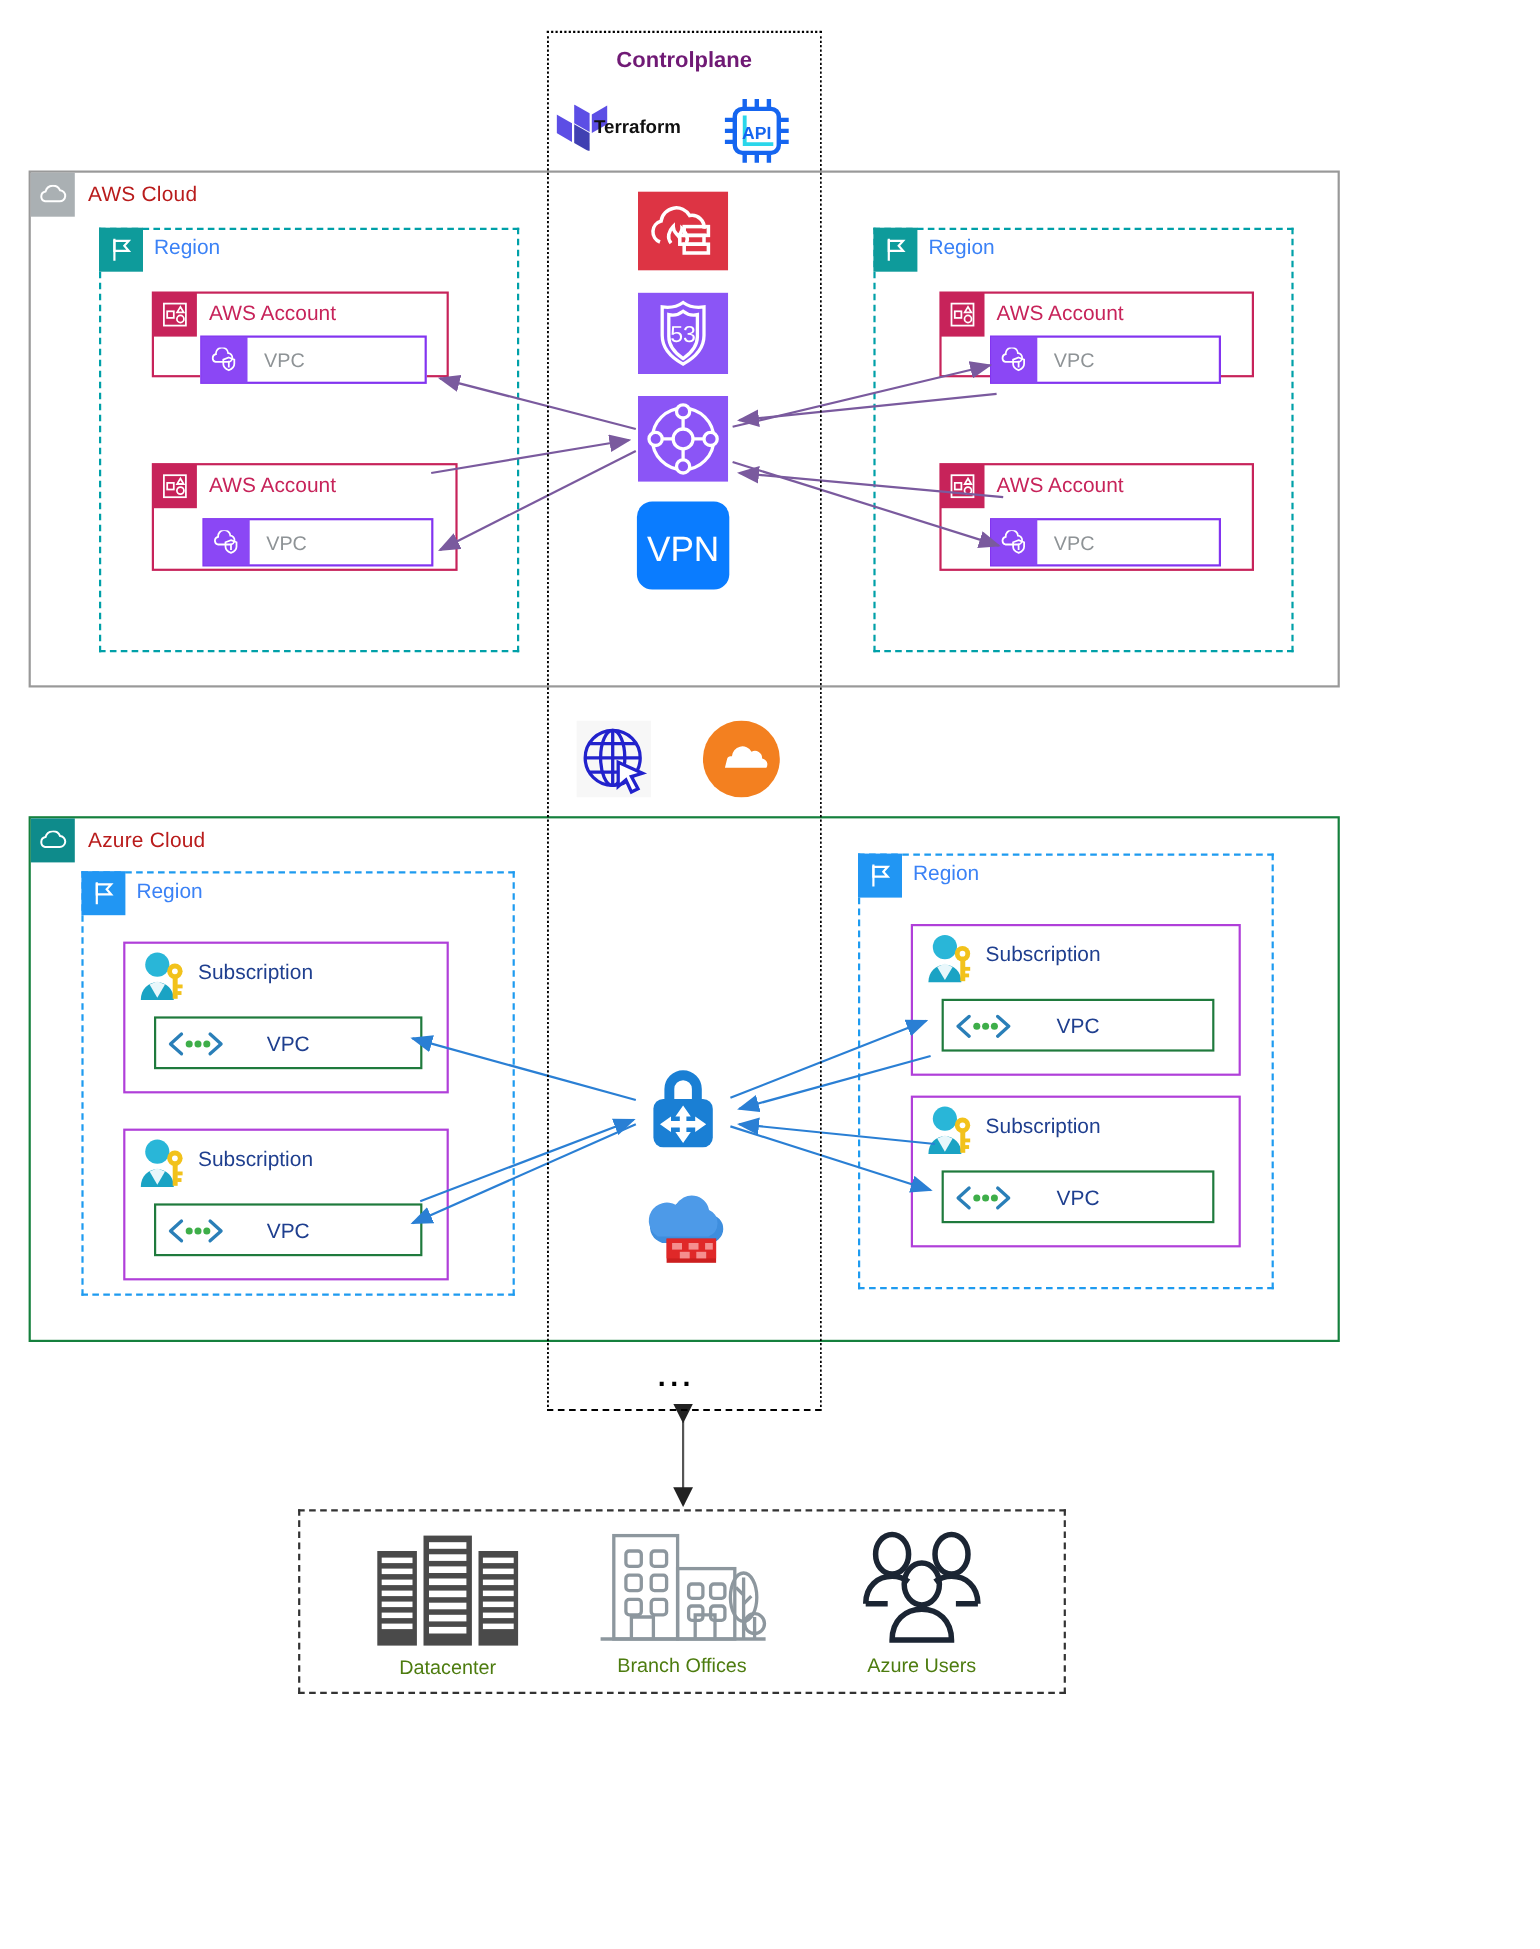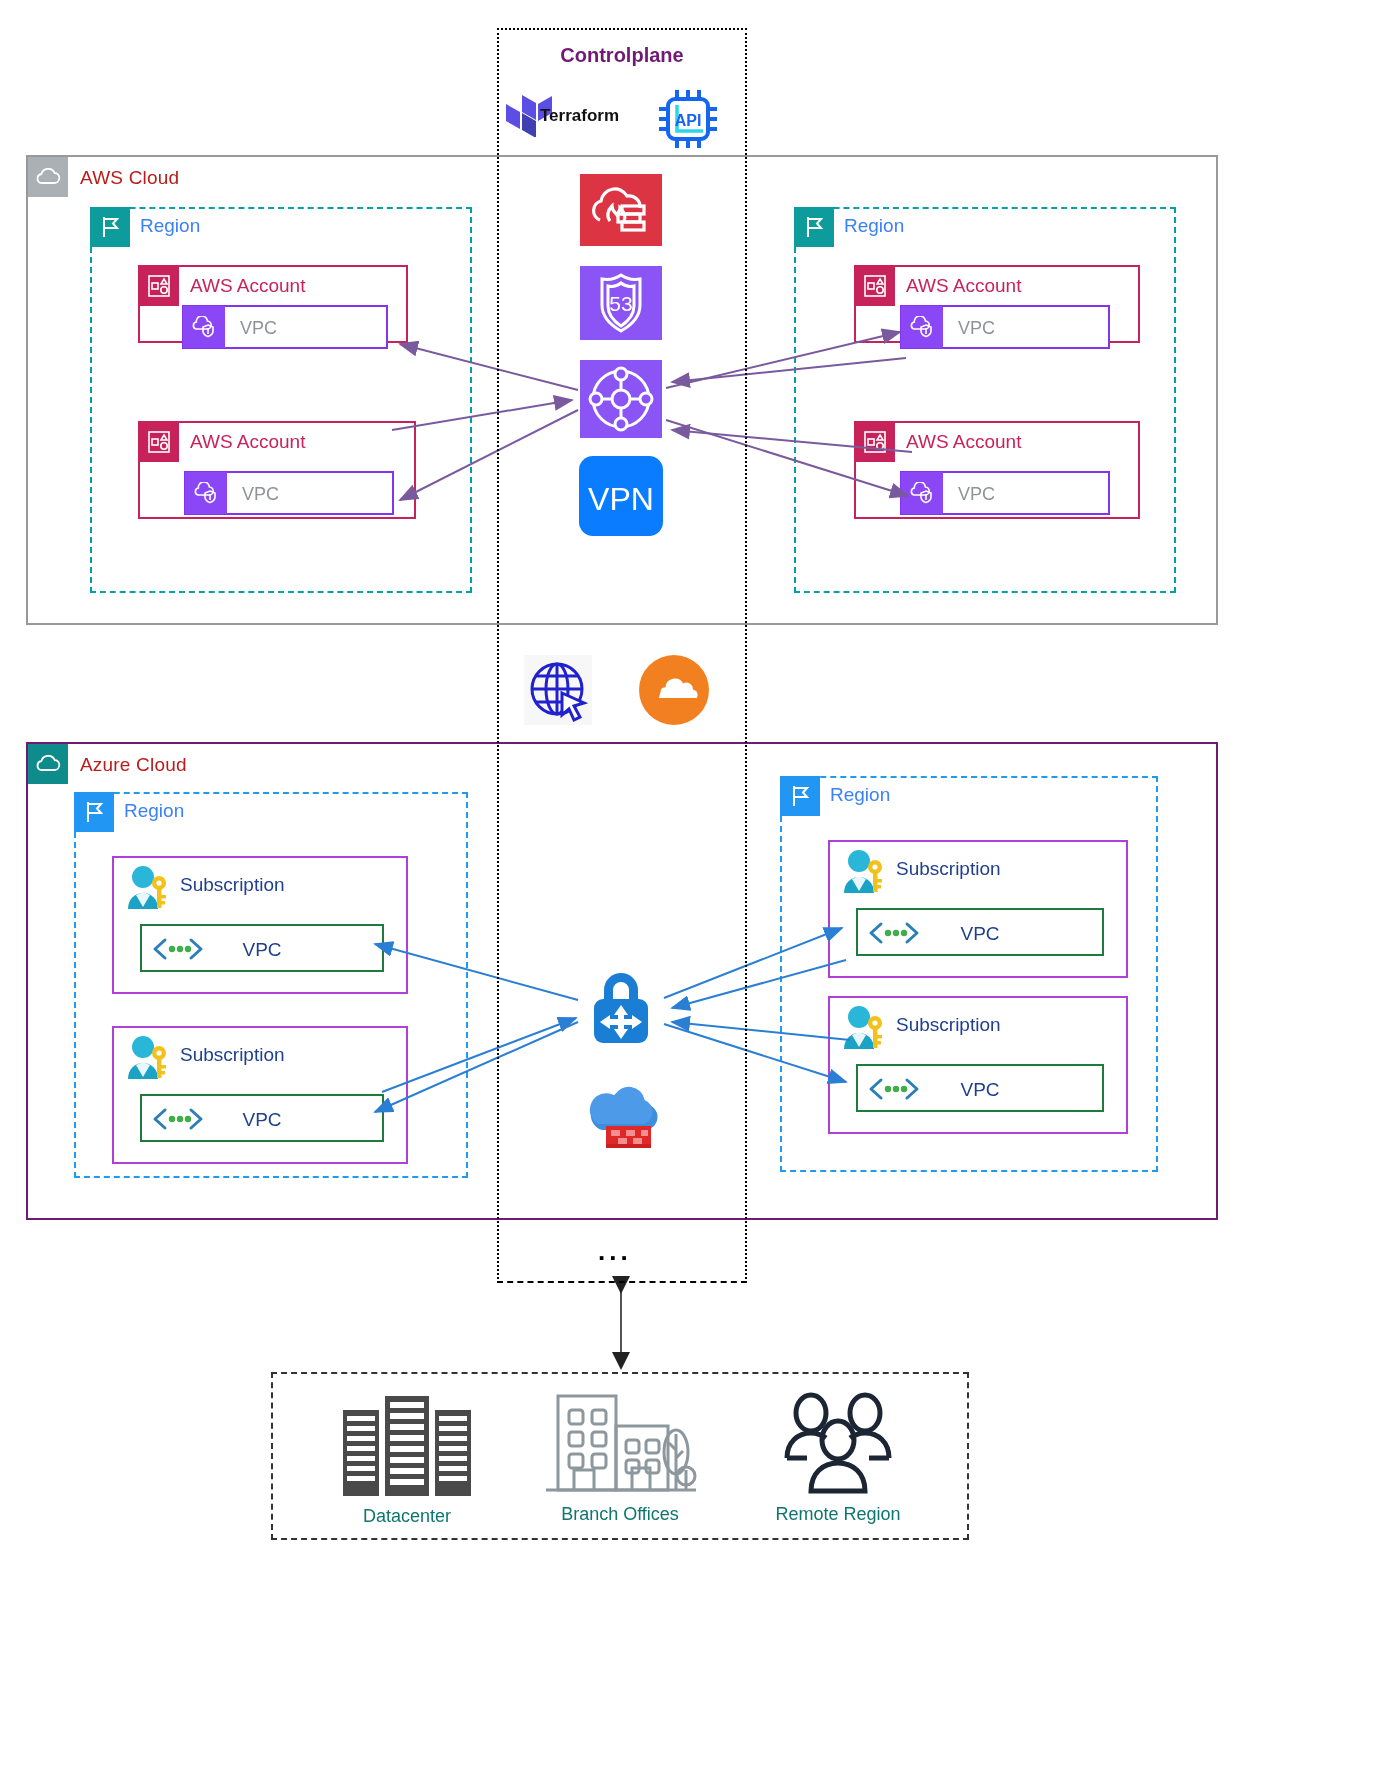--- a/index.html
+++ b/index.html
@@ -100,30 +100,30 @@
     position: absolute; border: 2px solid #1f7a3d; background: #fff; height: 48px;
   }
   .vpc-az .vlabel {
     position: absolute; left: 0; top: 13px; width: 100%; text-align: center;
     font-size: 19px; color: #1f3f8f;
   }
 
   
   .azure-cloud {
     left: 26px; top: 742px; width: 1192px; height: 478px;
-    border: 2px solid #701a75; background: #fff;
+    border: 2px solid #15803d; background: #fff;
   }
 
   
   .onprem {
     left: 271px; top: 1372px; width: 698px; height: 168px;
     border: 2px dashed #333; background: #fff;
   }
   .op-item { position: absolute; text-align: center; }
-  .op-label { font-size: 18px; color: #0f766e; margin-top: 4px; }
+  .op-label { font-size: 18px; color: #4d7c0f; margin-top: 4px; }
 
   .dots {
     left: 598px; top: 1236px; font-size: 26px; font-weight: bold;
     letter-spacing: 4px; color: #000;
   }
   svg { display: block; }
   .nosel { user-select: none; }
 </style>
 </head>
 <body>
@@ -670,17 +670,17 @@
           <ellipse cx="48" cy="25" rx="15" ry="18"></ellipse>
           <path d="M24 70c0-16 11-25 24-25 6 0 11 2 15 5"></path>
           <ellipse cx="102" cy="25" rx="15" ry="18"></ellipse>
           <path d="M126 70c0-16-11-25-24-25-6 0-11 2-15 5"></path>
           <line x1="24" y1="70" x2="44" y2="70"></line>
             <line x1="106" y1="70" x2="126" y2="70"></line>
           <ellipse cx="75" cy="52" rx="16" ry="19"></ellipse>
           <path d="M48 103c0-18 12-28 27-28s27 10 27 28z"></path>
         </g>
       </svg>
-      <div class="op-label">Remote Region</div>
+      <div class="op-label">Azure Users</div>
     </div>
   </div>
 
 </div>
 
 </body></html>

